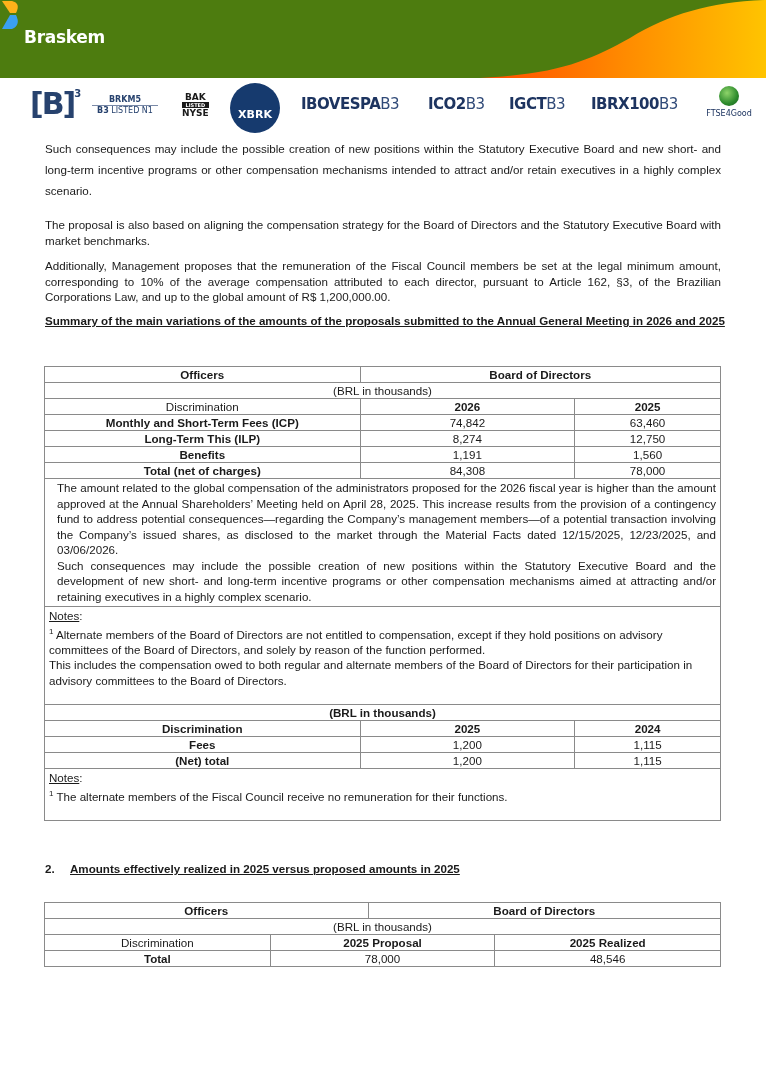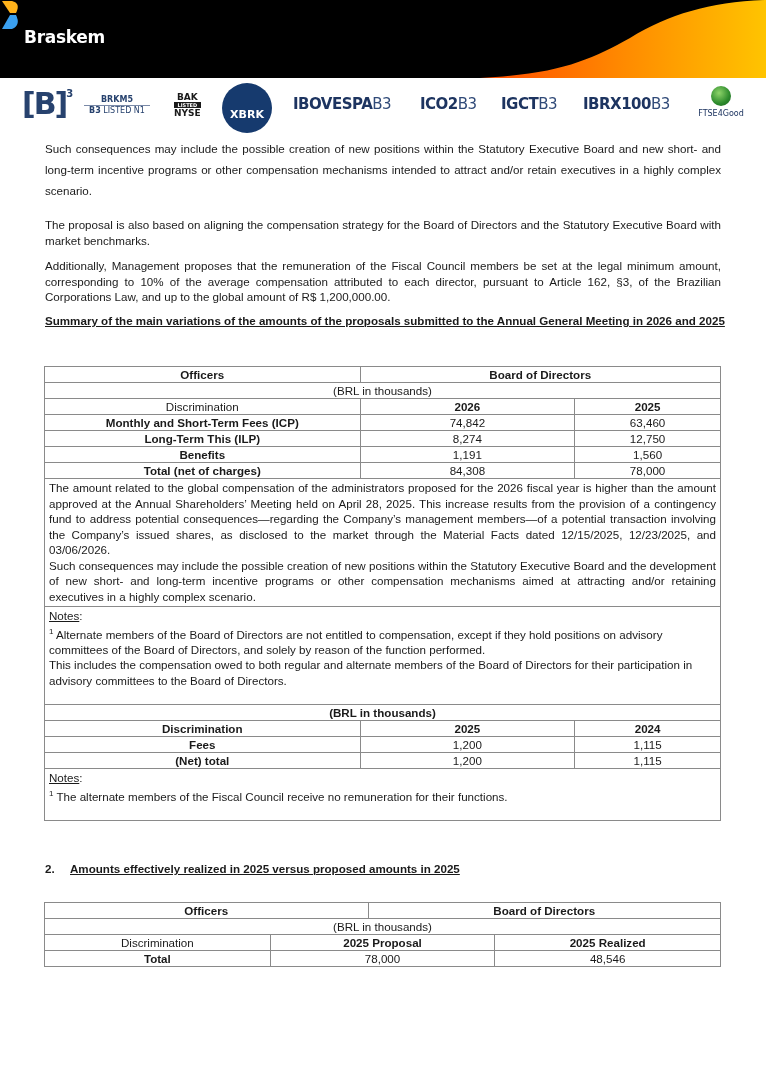--- a/index.html
+++ b/index.html
@@ -3,29 +3,29 @@
 <meta charset="utf-8">
 <style>
   html, body { margin: 0; padding: 0; }
   body {
     width: 766px; height: 1084px; background: #ffffff; position: relative; overflow: hidden;
     font-family: "Liberation Sans Narrow", "Liberation Sans", sans-serif;
     color: #1a1a1a;
   }
   .banner {
     position: absolute; left: 0; top: 0; width: 766px; height: 78px; overflow: hidden;
-    background: #000000;
+    background: #4d7c0f;
   }
   .banner svg { position: absolute; left: 0; top: 0; }
   .brand {
     position: absolute; left: 24px; top: 27px; color: #fff;
     font-family: "DejaVu Sans", sans-serif; font-weight: bold; font-size: 17px; letter-spacing: -0.3px;
   }
   .brand-mark { position: absolute; left: 103px; top: 24px; }
-  .logos { position: absolute; left: 4px; top: 80px; width: 695px; height: 52px; }
+  .logos { position: absolute; left: 12px; top: 80px; width: 695px; height: 52px; }
   .logo { position: absolute; color: #17305c; font-family: "DejaVu Sans", sans-serif; }
   .b3-logo { left: 18px; top: 6px; font-size: 30px; font-weight: bold; color: #27426e; letter-spacing: -2px; }
   .b3-logo sup { font-size: 10px; position: relative; top: -6px; }
   .brkm { left: 80px; top: 15px; width: 66px; text-align: center; font-size: 8px; line-height: 10px; color: #27426e; }
   .brkm .top { border-bottom: 1px solid #7a8aa8; font-weight: bold; }
   .brkm .bot b { font-weight: bold; }
   .bak { left: 170px; top: 12px; font-size: 9px; font-weight: bold; text-align: center; line-height: 10px; color: #1a1a1a; }
   .bak .mid { background: #1a1a1a; color: #fff; font-size: 5px; line-height: 6px; padding: 0 2px; }
   .xbrk { left: 218px; top: 3px; width: 50px; height: 50px; border-radius: 50%; background: #163a6e; color: #fff;
           font-size: 11px; font-weight: bold; text-align: center; line-height: 64px; }
@@ -37,21 +37,21 @@
 
   .para { position: absolute; left: 45px; width: 676px; font-size: 11.6px; text-align: justify; }
   .p1 { top: 138px; line-height: 21px; }
   .p2 { top: 217px; line-height: 15.5px; }
   .p3 { top: 258px; line-height: 15.5px; }
   .summary-title { position: absolute; left: 45px; top: 314px; font-size: 11.6px; font-weight: bold; text-decoration: underline; }
 
   table.doc { position: absolute; border-collapse: collapse; font-size: 11.6px; }
   table.doc td { border: 1.5px solid #8a8a8a; padding: 0 4px; text-align: center; height: 15px; line-height: 15px; }
   table.doc td.b { font-weight: bold; }
-  table.doc td.text { text-align: justify; line-height: 15.5px; padding: 1px 4px 2px 4px; }
+  table.doc td.text { text-align: justify; line-height: 15.5px; padding: 1px 4px 2px 12px; }
   table.doc td.left { text-align: left; line-height: 15.5px; padding: 1px 4px 16px 4px; }
   .u { text-decoration: underline; }
   #t1 { left: 44px; top: 366px; width: 677px; }
   #t2 { left: 44px; top: 902px; width: 677px; }
   .sec2 { position: absolute; left: 45px; top: 862px; font-size: 11.6px; font-weight: bold; }
   .sec2 .num { display: inline-block; width: 25px; }
   .sec2 .ttl { text-decoration: underline; }
 </style>
 </head>
 <body>

